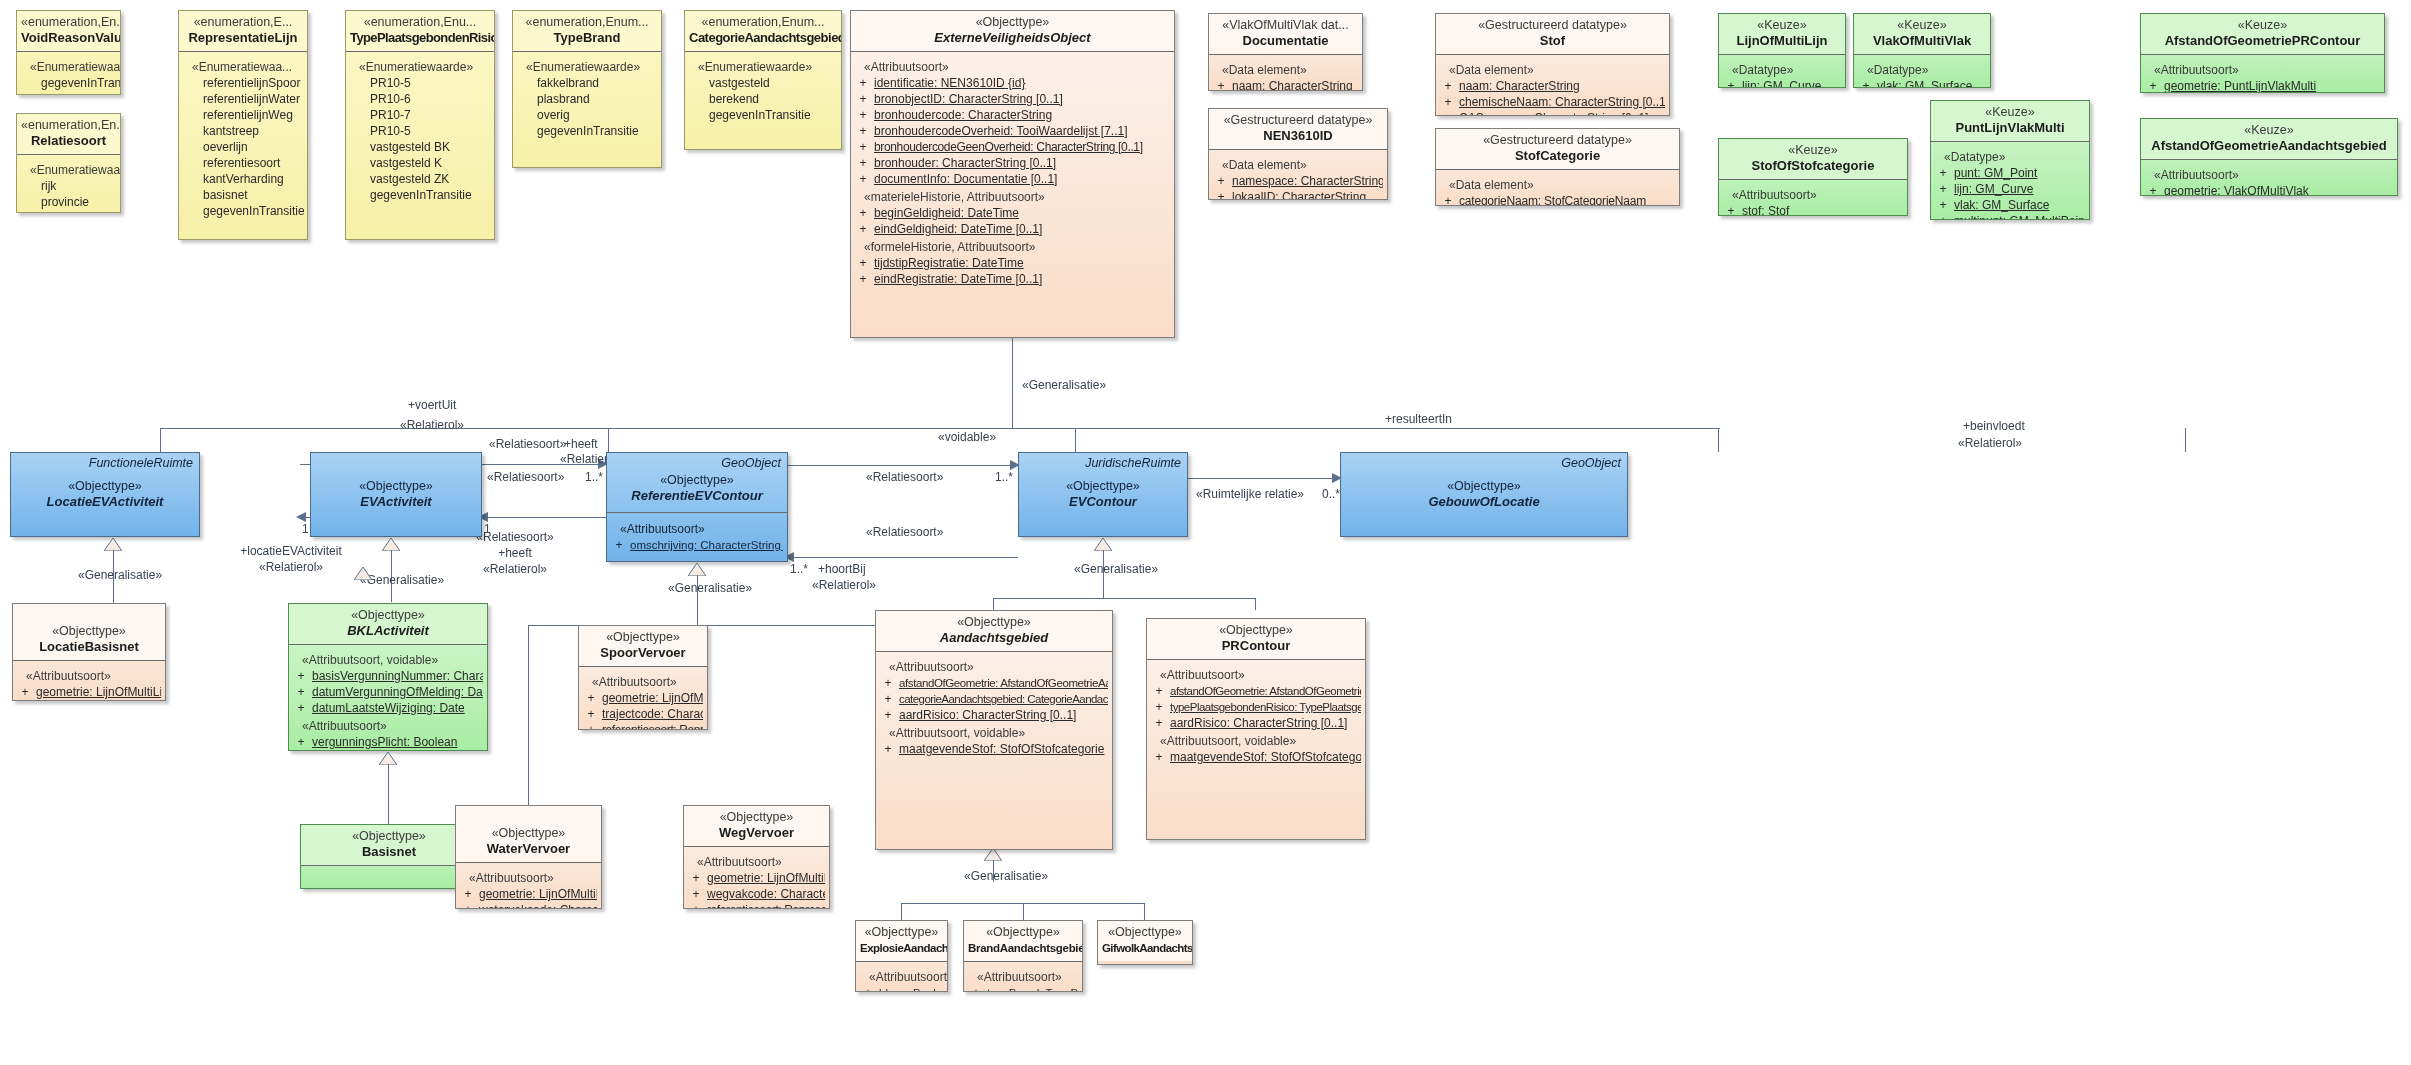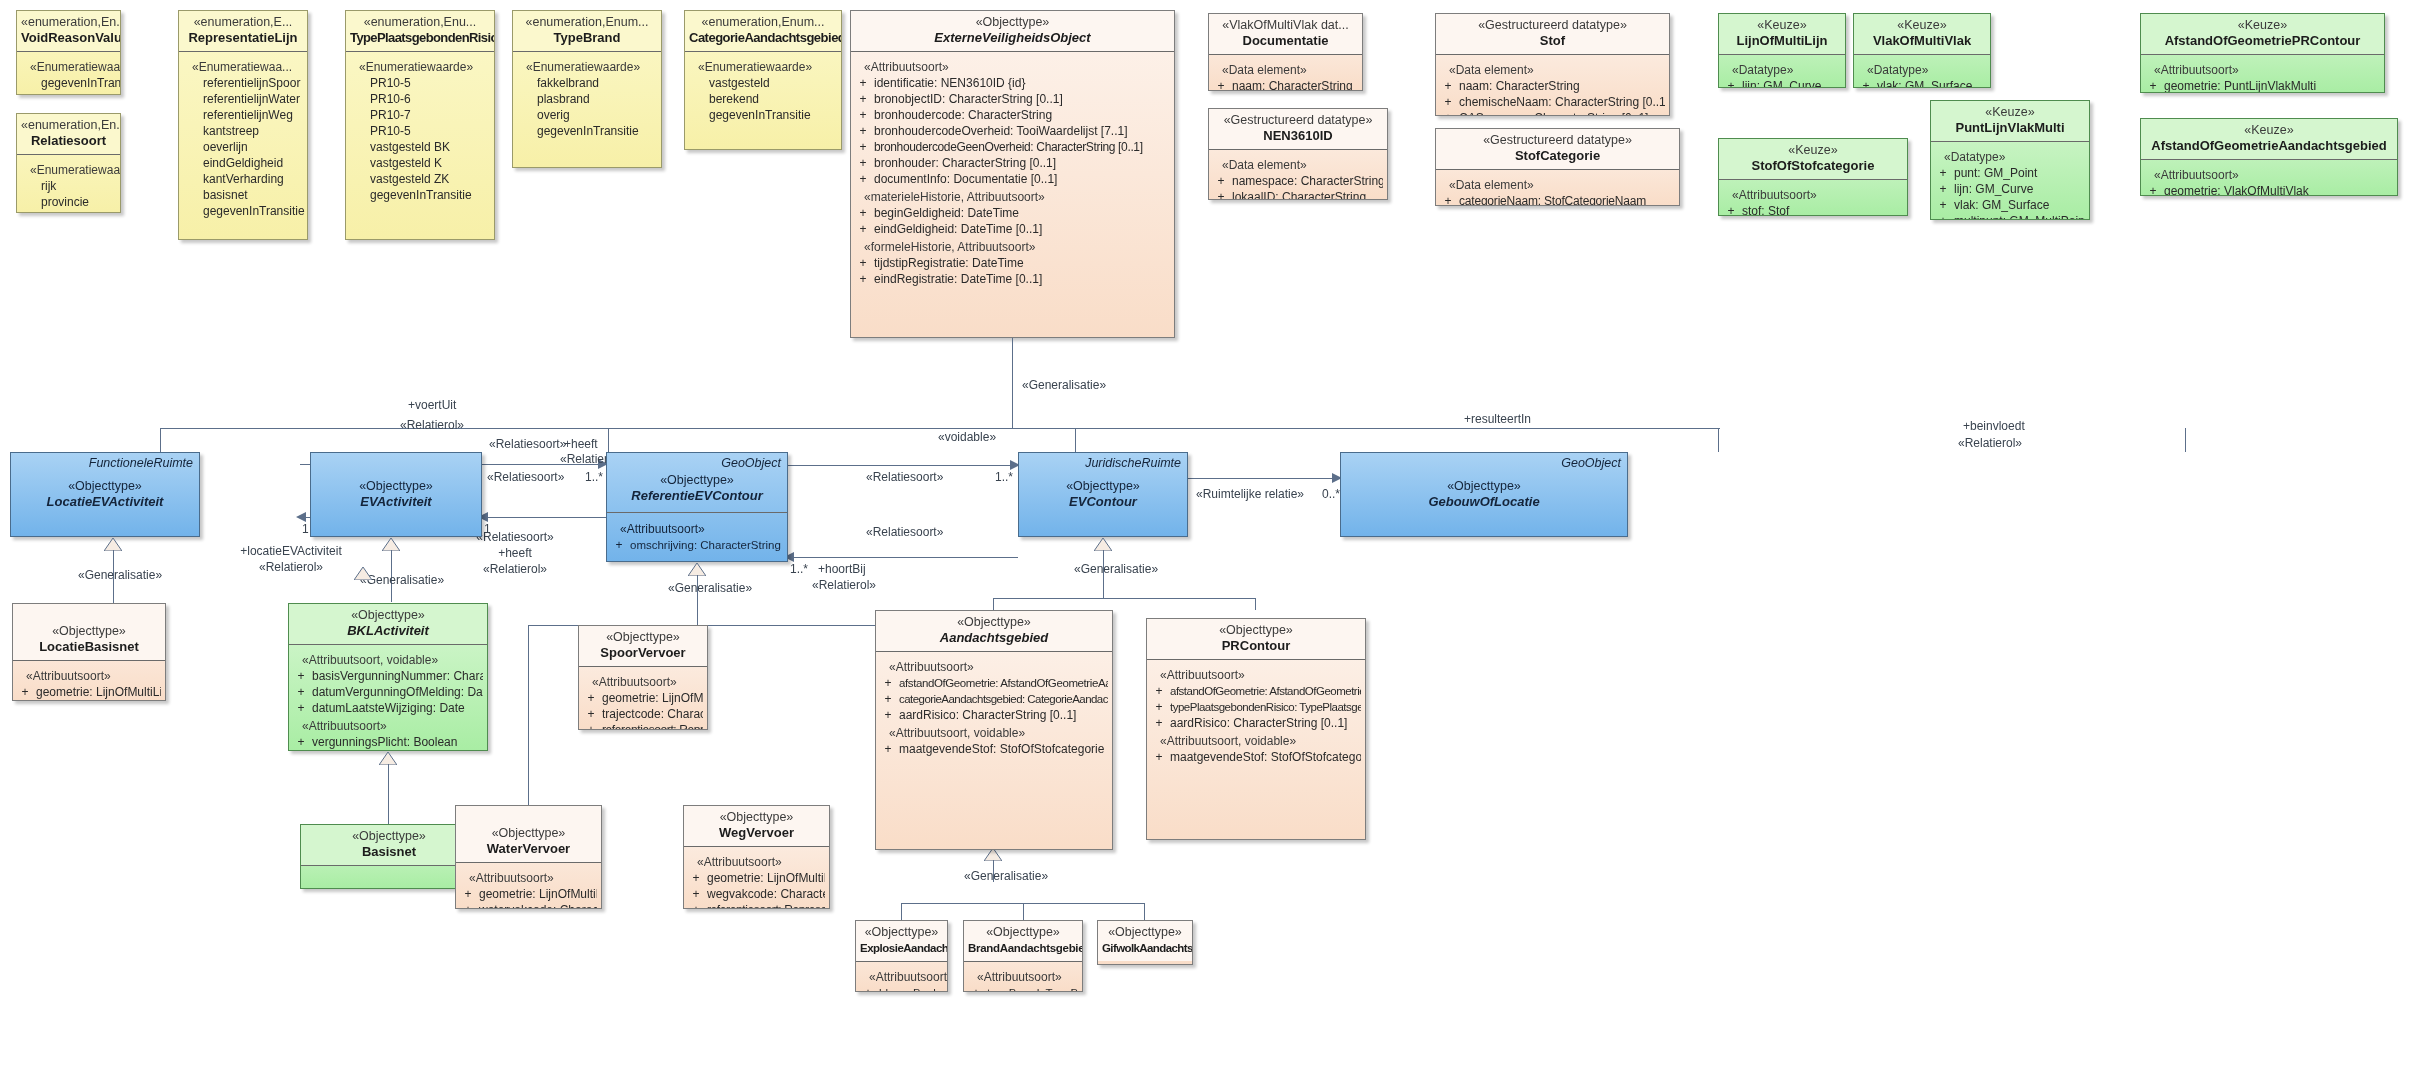--- a/index.html
+++ b/index.html
@@ -14,21 +14,21 @@
   .uml .body{padding:5px 4px 6px 4px;}
   .stereo{font-size:12.5px;color:#3b3b3b;line-height:15px;}
   .cname{font-weight:bold;font-size:13px;color:#1c1c1c;line-height:16px;}
   .cname.it{font-style:italic;}
   .supertype{position:absolute;right:6px;top:3px;font-style:italic;font-size:12.5px;color:#2b2b2b;}
 
   .grp{font-size:12px;color:#3b3b3b;padding-left:9px;line-height:16px;margin-top:2px;}
   .attr{font-size:12px;color:#2a2a2a;line-height:16px;white-space:nowrap;
         display:flex;gap:6px;padding-left:3px;}
   .attr .pl{width:10px;flex:0 0 10px;text-align:center;}
-  .attr .tx{flex:1 1 auto;overflow:hidden;}
+  .attr .tx{flex:1 1 auto;overflow:hidden;text-decoration:underline;}
   .enumval{font-size:12px;color:#2a2a2a;line-height:16px;padding-left:20px;white-space:nowrap;}
 
   
   .yellow{background:linear-gradient(180deg,#fbf8c9,#f7f0a8);border-color:#9a9a6a;}
   .yellow .hdr{background:#fbf8cd;}
   .peach{background:linear-gradient(180deg,#fdf3ec,#f9ddc8);border-color:#7d7d7d;}
   .peach .hdr{background:#fdf6f1;}
   .green{background:linear-gradient(180deg,#d7f7d2,#a9eda4);border-color:#4f8c4f;}
   .green .hdr{background:#d5f6cf;}
   .blue{background:linear-gradient(180deg,#a9d2f4,#72b3ea);border-color:#4a6c8c;}
@@ -86,21 +86,21 @@
       <div class="cname">RepresentatieLijn</div>
     </div>
     <div class="sep"></div>
     <div class="body">
       <div class="grp">«Enumeratiewaa...</div>
       <div class="enumval">referentielijnSpoor</div>
       <div class="enumval">referentielijnWater</div>
       <div class="enumval">referentielijnWeg</div>
       <div class="enumval">kantstreep</div>
       <div class="enumval">oeverlijn</div>
-      <div class="enumval">eindGeldigheid</div>
+      <div class="enumval">referentiesoort</div>
       <div class="enumval">kantVerharding</div>
       <div class="enumval">basisnet</div>
       <div class="enumval">gegevenInTransitie</div>
     </div>
   </div>
 
   <div class="uml yellow" style="left:345px;top:10px;width:150px;height:230px;">
     <div class="hdr">
       <div class="stereo">«enumeration,Enu...</div>
       <div class="cname" style="letter-spacing:-0.6px;">TypePlaatsgebondenRisico</div>
@@ -423,21 +423,21 @@
   <div class="ln lh" style="left:482px;top:517px;width:124px;"></div>
   <div class="arw arw-l" style="left:478px;top:512px;"></div>
   <div class="lbl" style="left:487px;top:470px;">«Relatiesoort»</div>
   <div class="lbl" style="left:484px;top:522px;">1</div>
   <div class="lbl c" style="left:455px;top:530px;width:120px;">«Relatiesoort»</div>
   <div class="lbl c" style="left:455px;top:546px;width:120px;">+heeft</div>
   <div class="lbl c" style="left:455px;top:562px;width:120px;">«Relatierol»</div>
 
   <div class="ln lh" style="left:788px;top:465px;width:230px;"></div>
   <div class="arw arw-r" style="left:1010px;top:460px;"></div>
-  <div class="lbl" style="left:1464px;top:412px;">+resulteertIn</div>
+  <div class="lbl" style="left:1385px;top:412px;">+resulteertIn</div>
 
   <div class="lbl" style="left:938px;top:430px;">«voidable»</div>
   <div class="lbl" style="left:866px;top:470px;">«Relatiesoort»</div>
   <div class="lbl" style="left:995px;top:470px;">1..*</div>
 
   <div class="ln lh" style="left:788px;top:557px;width:230px;"></div>
   <div class="arw arw-l" style="left:784px;top:552px;"></div>
   <div class="lbl" style="left:866px;top:525px;">«Relatiesoort»</div>
   <div class="lbl" style="left:790px;top:562px;">1..*</div>
   <div class="lbl" style="left:818px;top:562px;">+hoortBij</div>

